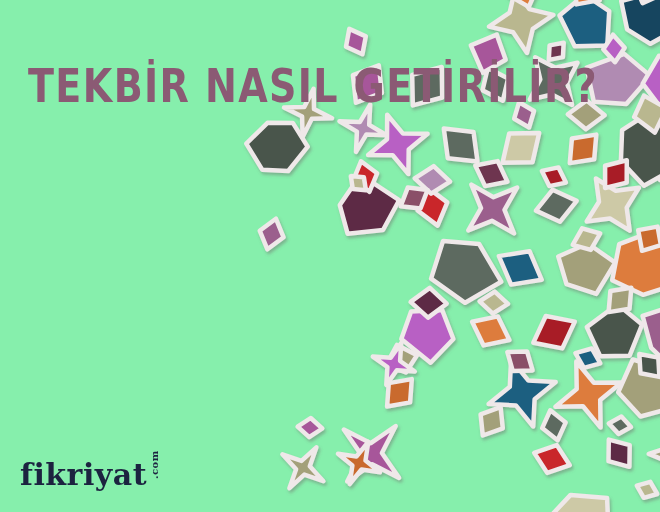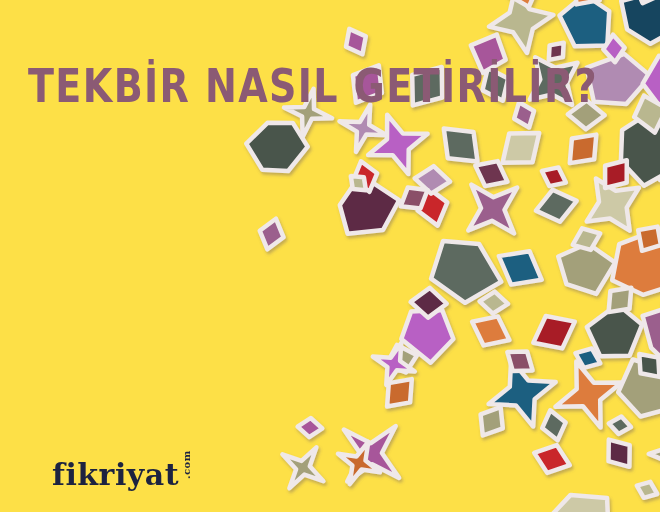--- a/index.html
+++ b/index.html
@@ -96,21 +96,21 @@
     transform: rotate(-90deg);
     transform-origin: left top;
     margin-left: 3px;
     margin-top: 19px;
     white-space: nowrap;
   }
 </style>
 </head>
 <body>
 
-<div id="poster" style="background: #fde047;">
+<div id="poster" style="background: #86efac;">
 
   <div id="mosaic-layer">
     <svg id="mosaic-svg" viewBox="0 0 660 512" xmlns="http://www.w3.org/2000/svg">
       <defs>
         <filter id="tileShadow" x="-40%" y="-40%" width="200%" height="200%">
           <feDropShadow dx="1.5" dy="2.5" stdDeviation="1.6" flood-color="#6b5a5e" flood-opacity="0.40"></feDropShadow>
         </filter>
         <clipPath id="posterClip">
             <rect x="0" y="0" width="660" height="512"></rect>
           </clipPath>
@@ -210,19 +210,19 @@
           <path d="M284.0 107.4L304.3 106.9L313.6 88.8L314.0 109.1L332.1 118.3L311.8 118.8L302.6 136.9L302.1 116.6Z" fill="#a3a07a" stroke="#efe8e9" stroke-width="4.5" stroke-linejoin="round"></path>
         </g>
     </svg>
   </div>
 
   <div id="content">
 
     <h1 id="poster-title" style="color: rgb(139, 90, 116);">TEKBİR NASIL GETİRİLİR?</h1>
 
 
-    <div id="logo" style="color: rgb(28, 35, 64); margin-left: 32px;">
+    <div id="logo" style="color: rgb(28, 35, 64);">
       <span id="logo-word">fikriyat</span>
       <span id="logo-tld">.com</span>
     </div>
 
   </div>
 </div>
 
 </body></html>

